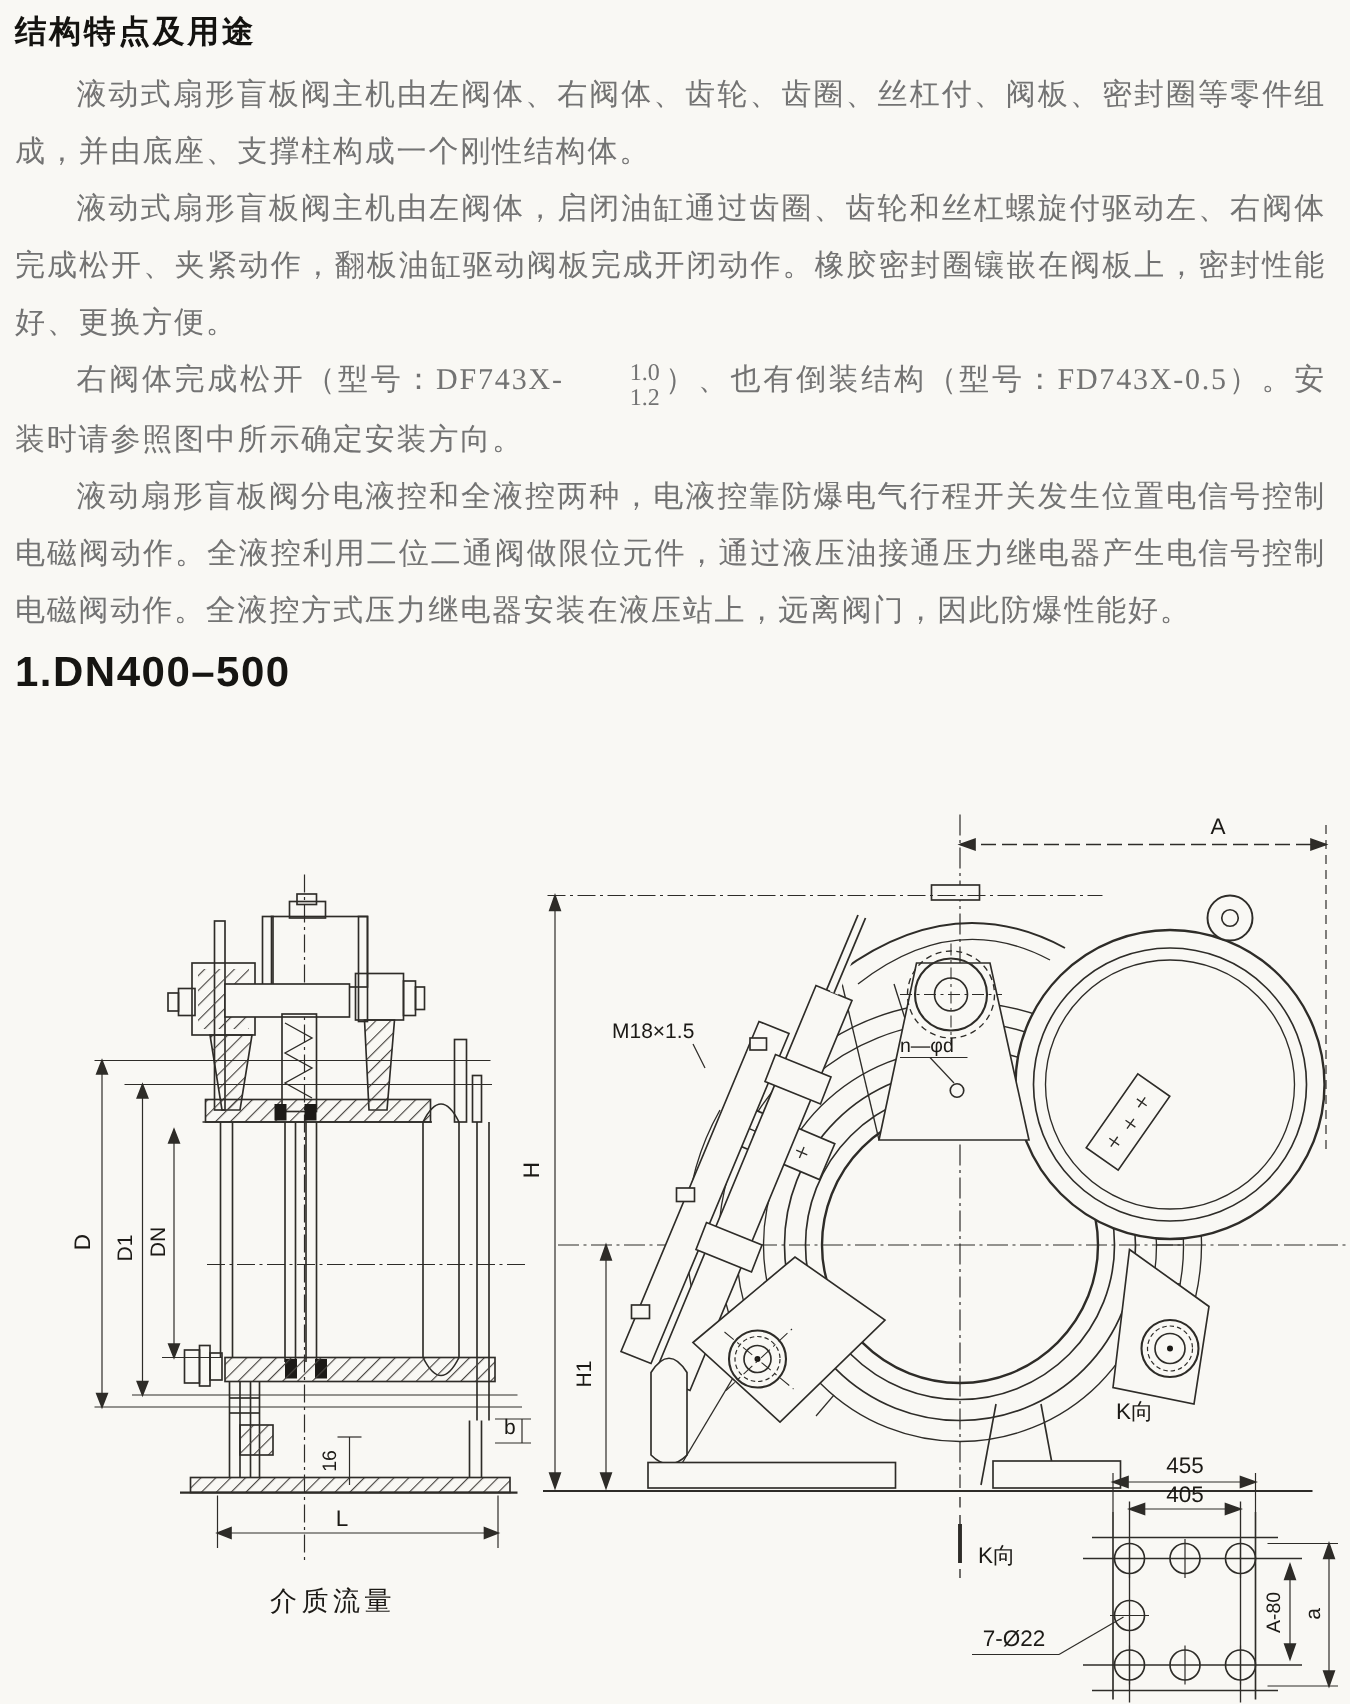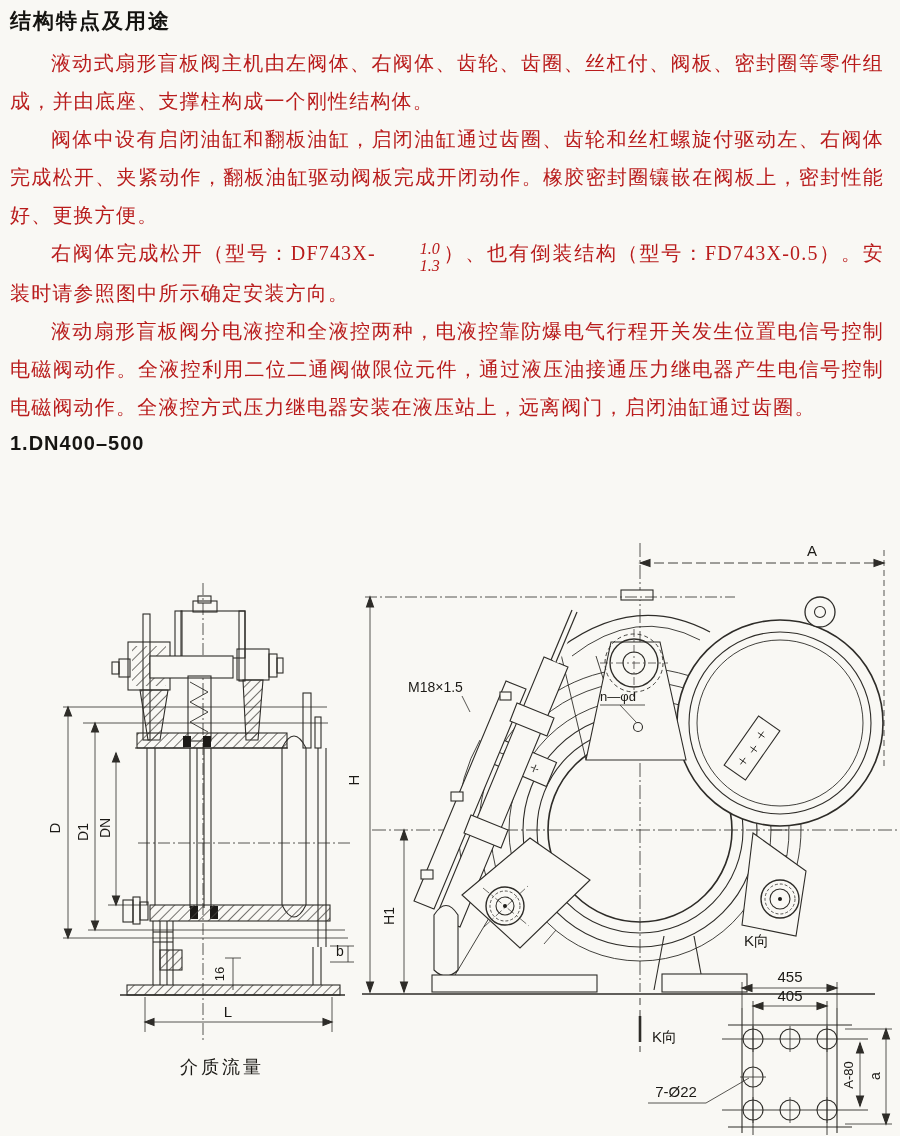--- a/index.html
+++ b/index.html
@@ -9,44 +9,44 @@
     font-family:"Liberation Serif",serif;
   }
   .textblock{position:absolute;top:0;left:0;width:900px;box-sizing:border-box;
     padding:7px 16px 0 10px;}
   h1.doc-title{
     font-family:"Liberation Sans",sans-serif;
     font-size:21px;font-weight:bold;margin:0 0 9px 0;letter-spacing:2px;color:#141310;
   }
   p.body-par{
     margin:0;font-size:20px;line-height:38px;text-align:justify;
-    text-indent:2.05em;letter-spacing:1.2px;color:#b91c1c;
+    text-indent:2.05em;letter-spacing:1.2px;color:#737373;
   }
   .frac{display:inline-block;vertical-align:-11px;text-align:left;
-    line-height:1.08;font-size:16px;letter-spacing:0;margin:0 2px;font-style:italic;}
+    line-height:1.08;font-size:16px;letter-spacing:0;margin:0 2px;}
   .frac span{display:block;padding:0 1px;}
   h2.section-heading{
     font-family:"Liberation Sans",sans-serif;
-    font-size:20px;font-weight:600;margin:6px 0 0 0;letter-spacing:1px;color:#161512;
+    font-size:28px;font-weight:600;margin:6px 0 0 0;letter-spacing:1px;color:#161512;
   }
   svg.drawings{position:absolute;left:0;top:0;}
   .lbl{font-family:"Liberation Sans",sans-serif;fill:#1c1a16;stroke:none;}
   .cap{font-family:"Liberation Serif",serif;fill:#1c1a16;stroke:none;letter-spacing:3px;}
 </style>
 </head>
 <body>
 
 <div class="page">
 
   <div class="textblock">
     <h1 class="doc-title">结构特点及用途</h1>
     <p class="body-par">液动式扇形盲板阀主机由左阀体、右阀体、齿轮、齿圈、丝杠付、阀板、密封圈等零件组成，并由底座、支撑柱构成一个刚性结构体。</p>
-    <p class="body-par">阀体中设有启闭油缸和翻板油缸，启闭油缸通过齿圈、齿轮和丝杠螺旋付驱动左、右阀体完成松开、夹紧动作，翻板油缸驱动阀板完成开闭动作。橡胶密封圈镶嵌在阀板上，密封性能好、更换方便。</p>
-    <p class="body-par"><span>右阀体完成松开（型号：DF743X-</span><span class="frac"><span>1.0</span><span>1.3</span></span><span>）、也有倒装结构（型号：FD743X-0.5）。安装时请参照图中所示确定安装方向。</span></p>
-    <p class="body-par">液动扇形盲板阀分电液控和全液控两种，电液控靠防爆电气行程开关发生位置电信号控制电磁阀动作。全液控利用二位二通阀做限位元件，通过液压油接通压力继电器产生电信号控制电磁阀动作。全液控方式压力继电器安装在液压站上，远离阀门，启闭油缸通过齿圈。</p>
+    <p class="body-par">液动式扇形盲板阀主机由左阀体，启闭油缸通过齿圈、齿轮和丝杠螺旋付驱动左、右阀体完成松开、夹紧动作，翻板油缸驱动阀板完成开闭动作。橡胶密封圈镶嵌在阀板上，密封性能好、更换方便。</p>
+    <p class="body-par"><span>右阀体完成松开（型号：DF743X-</span><span class="frac"><span>1.0</span><span>1.2</span></span><span>）、也有倒装结构（型号：FD743X-0.5）。安装时请参照图中所示确定安装方向。</span></p>
+    <p class="body-par">液动扇形盲板阀分电液控和全液控两种，电液控靠防爆电气行程开关发生位置电信号控制电磁阀动作。全液控利用二位二通阀做限位元件，通过液压油接通压力继电器产生电信号控制电磁阀动作。全液控方式压力继电器安装在液压站上，远离阀门，因此防爆性能好。</p>
     <h2 class="section-heading">1.DN400–500</h2>
   </div>
 
   <svg class="drawings" width="900" height="1136" viewBox="0 0 900 1136">
     <defs>
       <pattern id="hx" width="7" height="7" patternUnits="userSpaceOnUse" patternTransform="rotate(45)">
         <line x1="0" y1="0" x2="0" y2="7" stroke="#474440" stroke-width="1.5"></line>
       </pattern>
     </defs>
 

